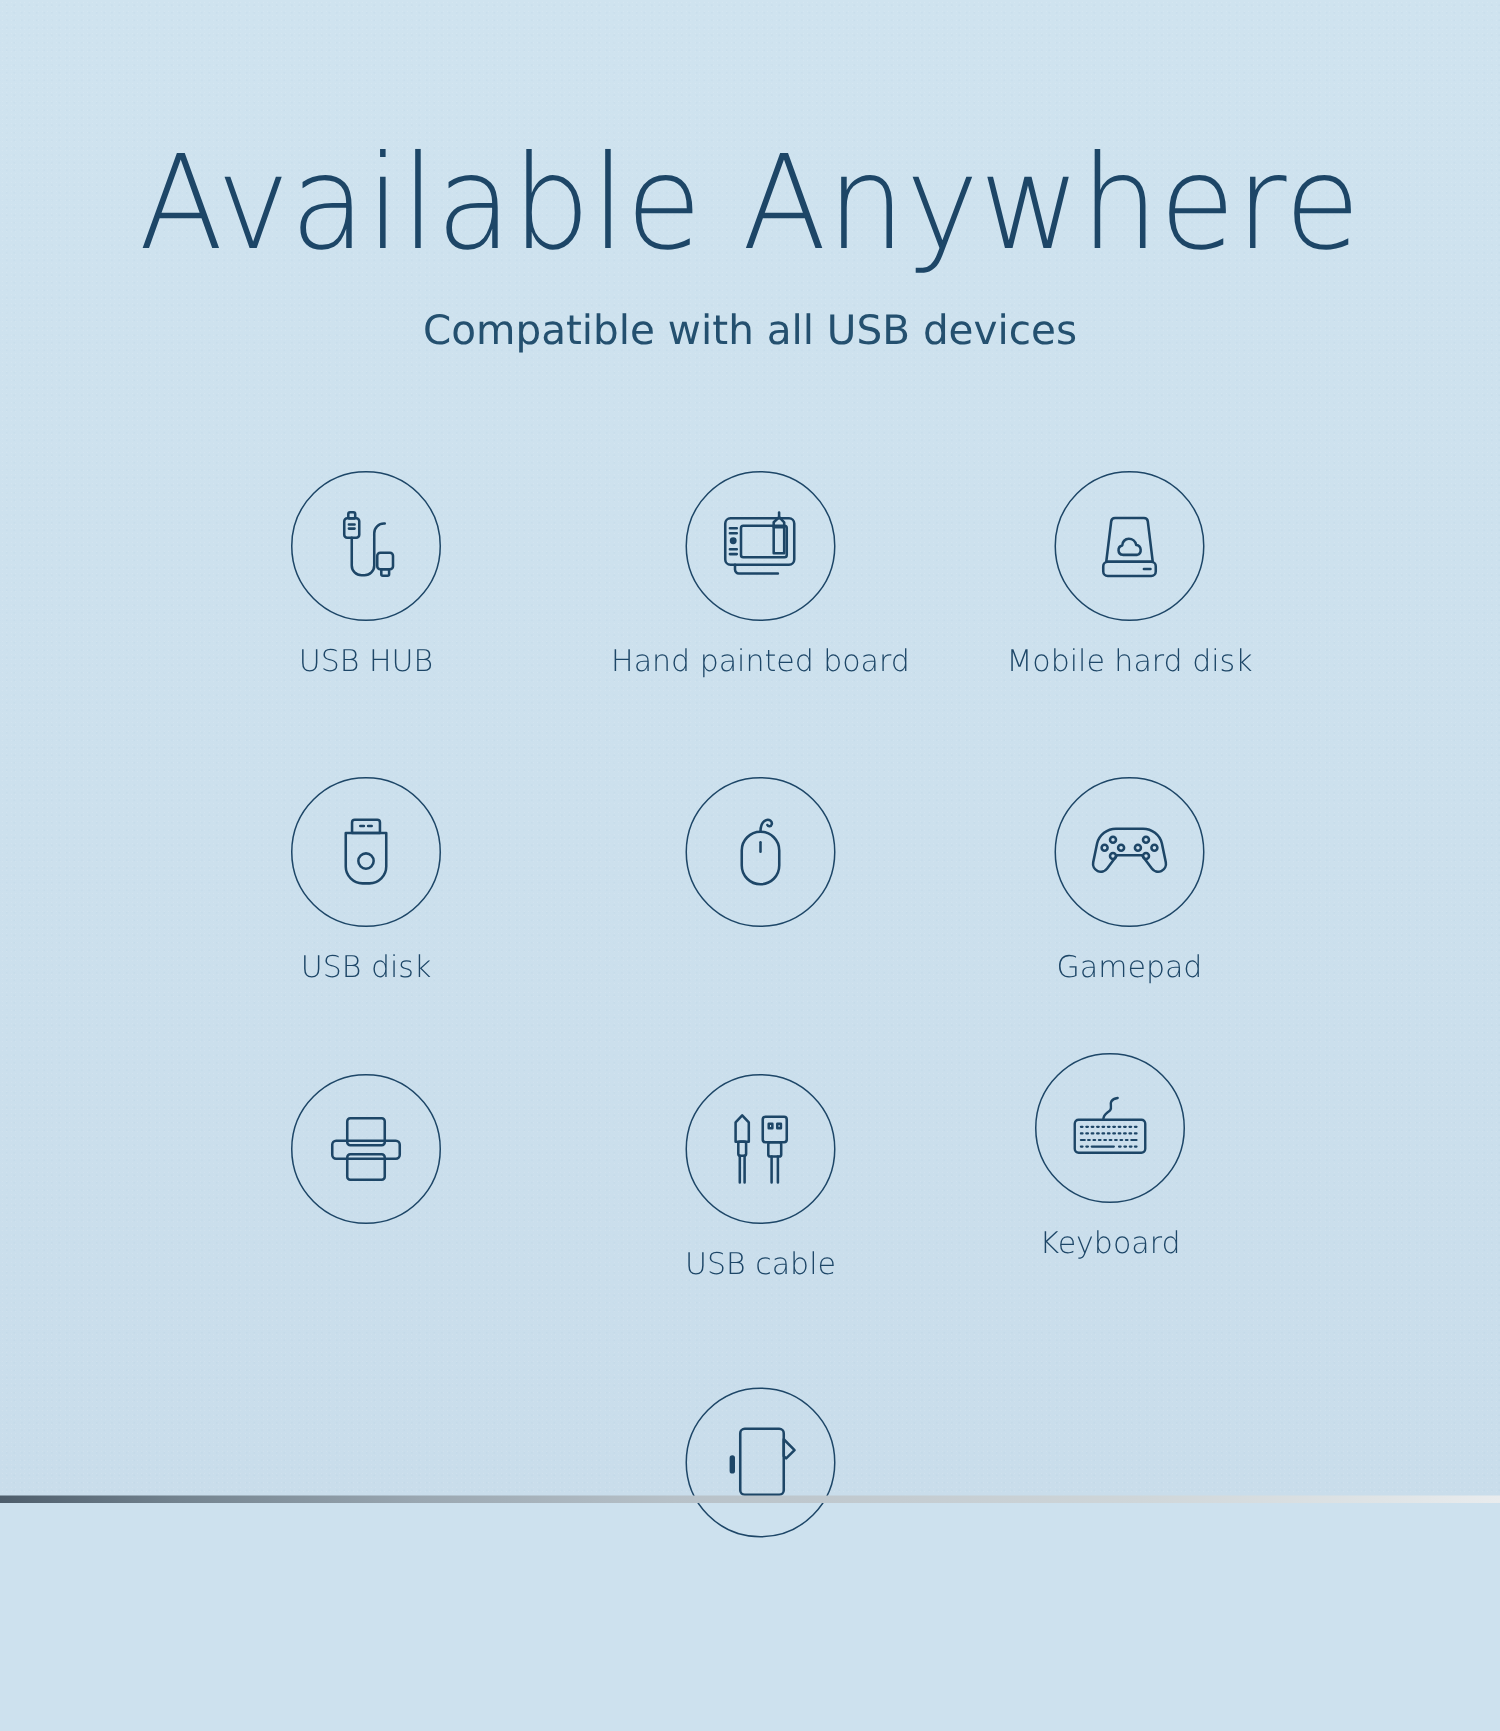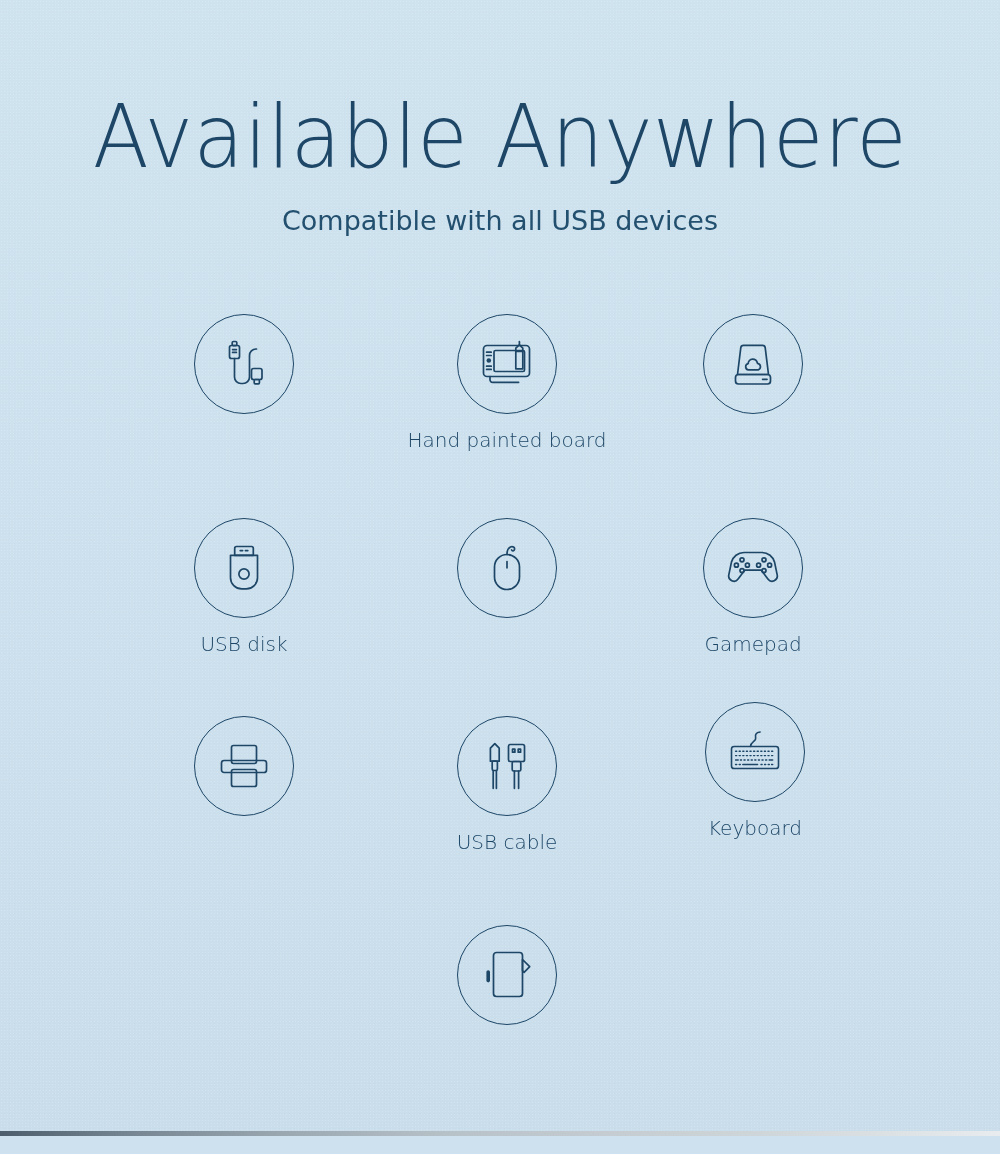--- a/index.html
+++ b/index.html
@@ -12,21 +12,21 @@
     height: 1154px;
     background: #cde1ee;
     font-family: "DejaVu Sans", "Liberation Sans", sans-serif;
     color: #1c4566;
     overflow: hidden;
     position: relative;
   }
   .page {
     position: relative;
     width: 1000px;
-    height: 1136px;
+    height: 1002px;
     box-sizing: border-box;
     background:
       linear-gradient(180deg, #cfe3ef 0%, #cce0ed 55%, #c9ddeb 100%);
   }
 
   
   .page::before {
     content: "";
     position: absolute;
     inset: 0;
@@ -133,20 +133,21 @@
       <div class="badge">
         <svg width="58" height="58" viewBox="0 0 58 58" fill="none" stroke="#1d4667" stroke-width="1.7" stroke-linecap="round" stroke-linejoin="round">
           <rect x="14.5" y="10.5" width="10" height="13" rx="2"></rect>
           <rect x="17.2" y="6.5" width="4.6" height="4.2" rx="1.2"></rect>
           <path d="M19.5 23.5 V42 a6.5 6.5 0 0 0 6.5 6.5 h2 a6.5 6.5 0 0 0 6.5 -6.5 V20.5 a6.5 6.5 0 0 1 6.5 -6.5 h0.5"></path>
           <rect x="36.5" y="33.5" width="10.5" height="11" rx="2"></rect>
           <rect x="39.2" y="44.5" width="5.2" height="4.3" rx="1"></rect>
           <path d="M17.6 14.6 h3.8 M17.6 17.4 h3.8"></path>
         </svg>
       </div>
+      <div class="caption">USB HUB</div>
     </div>
 
     <div class="cell" style="left:397px; top:14px;">
       <div class="badge">
         <svg width="60" height="58" viewBox="0 0 60 58" fill="none" stroke="#1d4667" stroke-width="1.7" stroke-linecap="round" stroke-linejoin="round">
           <rect x="6.5" y="10.5" width="46" height="31" rx="3.5"></rect>
           <rect x="17" y="15.5" width="30.5" height="21" rx="1.5"></rect>
           <circle cx="11.8" cy="25.5" r="2.3" fill="#1d4667" stroke="none"></circle>
           <path d="M9.6 17.2 h4.6 M9.6 20.5 h4.6 M9.6 31.2 h4.6 M9.6 34.4 h4.6"></path>
           <path d="M38.8 13.2 l3.6 -3.4 l3.4 3.4 v20.6 h-7 z"></path>
@@ -160,20 +161,21 @@
 
     <div class="cell" style="left:643px; top:14px;">
       <div class="badge">
         <svg width="58" height="52" viewBox="0 0 58 52" fill="none" stroke="#1d4667" stroke-width="1.7" stroke-linecap="round" stroke-linejoin="round">
           <path d="M13.5 36.5 L16.8 9.6 a2.6 2.6 0 0 1 2.6 -2.3 h19.2 a2.6 2.6 0 0 1 2.6 2.3 L44.5 36.5 z"></path>
           <rect x="11.5" y="36.5" width="35" height="9.5" rx="3"></rect>
           <path d="M38.6 41.3 h4.4"></path>
           <path d="M24.2 25.6 a4.3 4.3 0 0 1 4.3 -4.4 a5.1 5.1 0 0 1 5 4.1 a3.4 3.4 0 0 1 0.6 6.6 h-9.6 a3.2 3.2 0 0 1 -0.3 -6.3 z"></path>
         </svg>
       </div>
+      <div class="caption">Mobile hard disk</div>
     </div>
 
     <div class="cell" style="left:134px; top:218px;">
       <div class="badge">
         <svg width="46" height="56" viewBox="0 0 46 56" fill="none" stroke="#1d4667" stroke-width="1.7" stroke-linecap="round" stroke-linejoin="round">
           <path d="M15.5 6.5 h15 a1.8 1.8 0 0 1 1.8 1.8 v7 h-18.6 v-7 a1.8 1.8 0 0 1 1.8 -1.8 z"></path>
           <path d="M19.2 10.6 h2.4 M24.4 10.6 h2.4"></path>
           <path d="M9.5 15.3 h27 v22.4 a11.2 11.2 0 0 1 -11.2 11.2 h-4.6 a11.2 11.2 0 0 1 -11.2 -11.2 z"></path>
           <circle cx="23" cy="34" r="5.1"></circle>
         </svg>
@@ -226,21 +228,21 @@
           <path d="M11.2 33.5 v17.8 M14.4 33.5 v17.8"></path>
           <rect x="26.5" y="7.5" width="16" height="17" rx="1.8"></rect>
           <path d="M30.5 12.2 h2.4 v3 h-2.4 z M36.2 12.2 h2.4 v3 h-2.4 z"></path>
           <rect x="30.2" y="24.5" width="8.6" height="9.5" rx="1.4"></rect>
           <path d="M32.4 34 v17.3 M36.6 34 v17.3"></path>
         </svg>
       </div>
       <div class="caption">USB cable</div>
     </div>
 
-    <div class="cell" style="left:645px; top:402px;">
+    <div class="cell" style="left:630px; top:402px;">
       <div class="badge">
         <svg width="58" height="56" viewBox="0 0 58 56" fill="none" stroke="#1d4667" stroke-width="1.6" stroke-linecap="round" stroke-linejoin="round">
           <rect x="5.5" y="22.5" width="47" height="22" rx="2.6"></rect>
           <path d="M24.5 22.5 c0 -4 3.2 -4.6 4.6 -6.4 c1.5 -2 -0.4 -3.8 0.8 -5.9 c0.8 -1.4 2.4 -2 4.2 -2.2"></path>
           <g stroke-width="1.45">
             <path d="M9.6 27.2 h1.1 M13.2 27.2 h1.1 M16.8 27.2 h1.1 M20.4 27.2 h1.1 M24 27.2 h1.1 M27.6 27.2 h1.1 M31.2 27.2 h1.1 M34.8 27.2 h1.1 M38.4 27.2 h1.1 M42 27.2 h1.1 M45.6 27.2 h1.1"></path>
             <path d="M9.6 31.6 h1.1 M13.2 31.6 h1.1 M16.8 31.6 h1.1 M20.4 31.6 h1.1 M24 31.6 h1.1 M27.6 31.6 h1.1 M31.2 31.6 h1.1 M34.8 31.6 h1.1 M38.4 31.6 h1.1 M42 31.6 h1.1 M45.6 31.6 h1.1"></path>
             <path d="M9.6 36 h2.6 M14.4 36 h1.1 M18 36 h1.1 M21.6 36 h1.1 M25.2 36 h1.1 M28.8 36 h1.1 M32.4 36 h1.1 M36 36 h1.1 M39.6 36 h1.1 M43.2 36 h3.5"></path>
             <path d="M9.6 40.4 h1.1 M13.2 40.4 h1.1 M16.8 40.4 h14.8 M35 40.4 h1.1 M38.6 40.4 h1.1 M42.2 40.4 h1.1 M45.6 40.4 h1.1"></path>
           </g>

